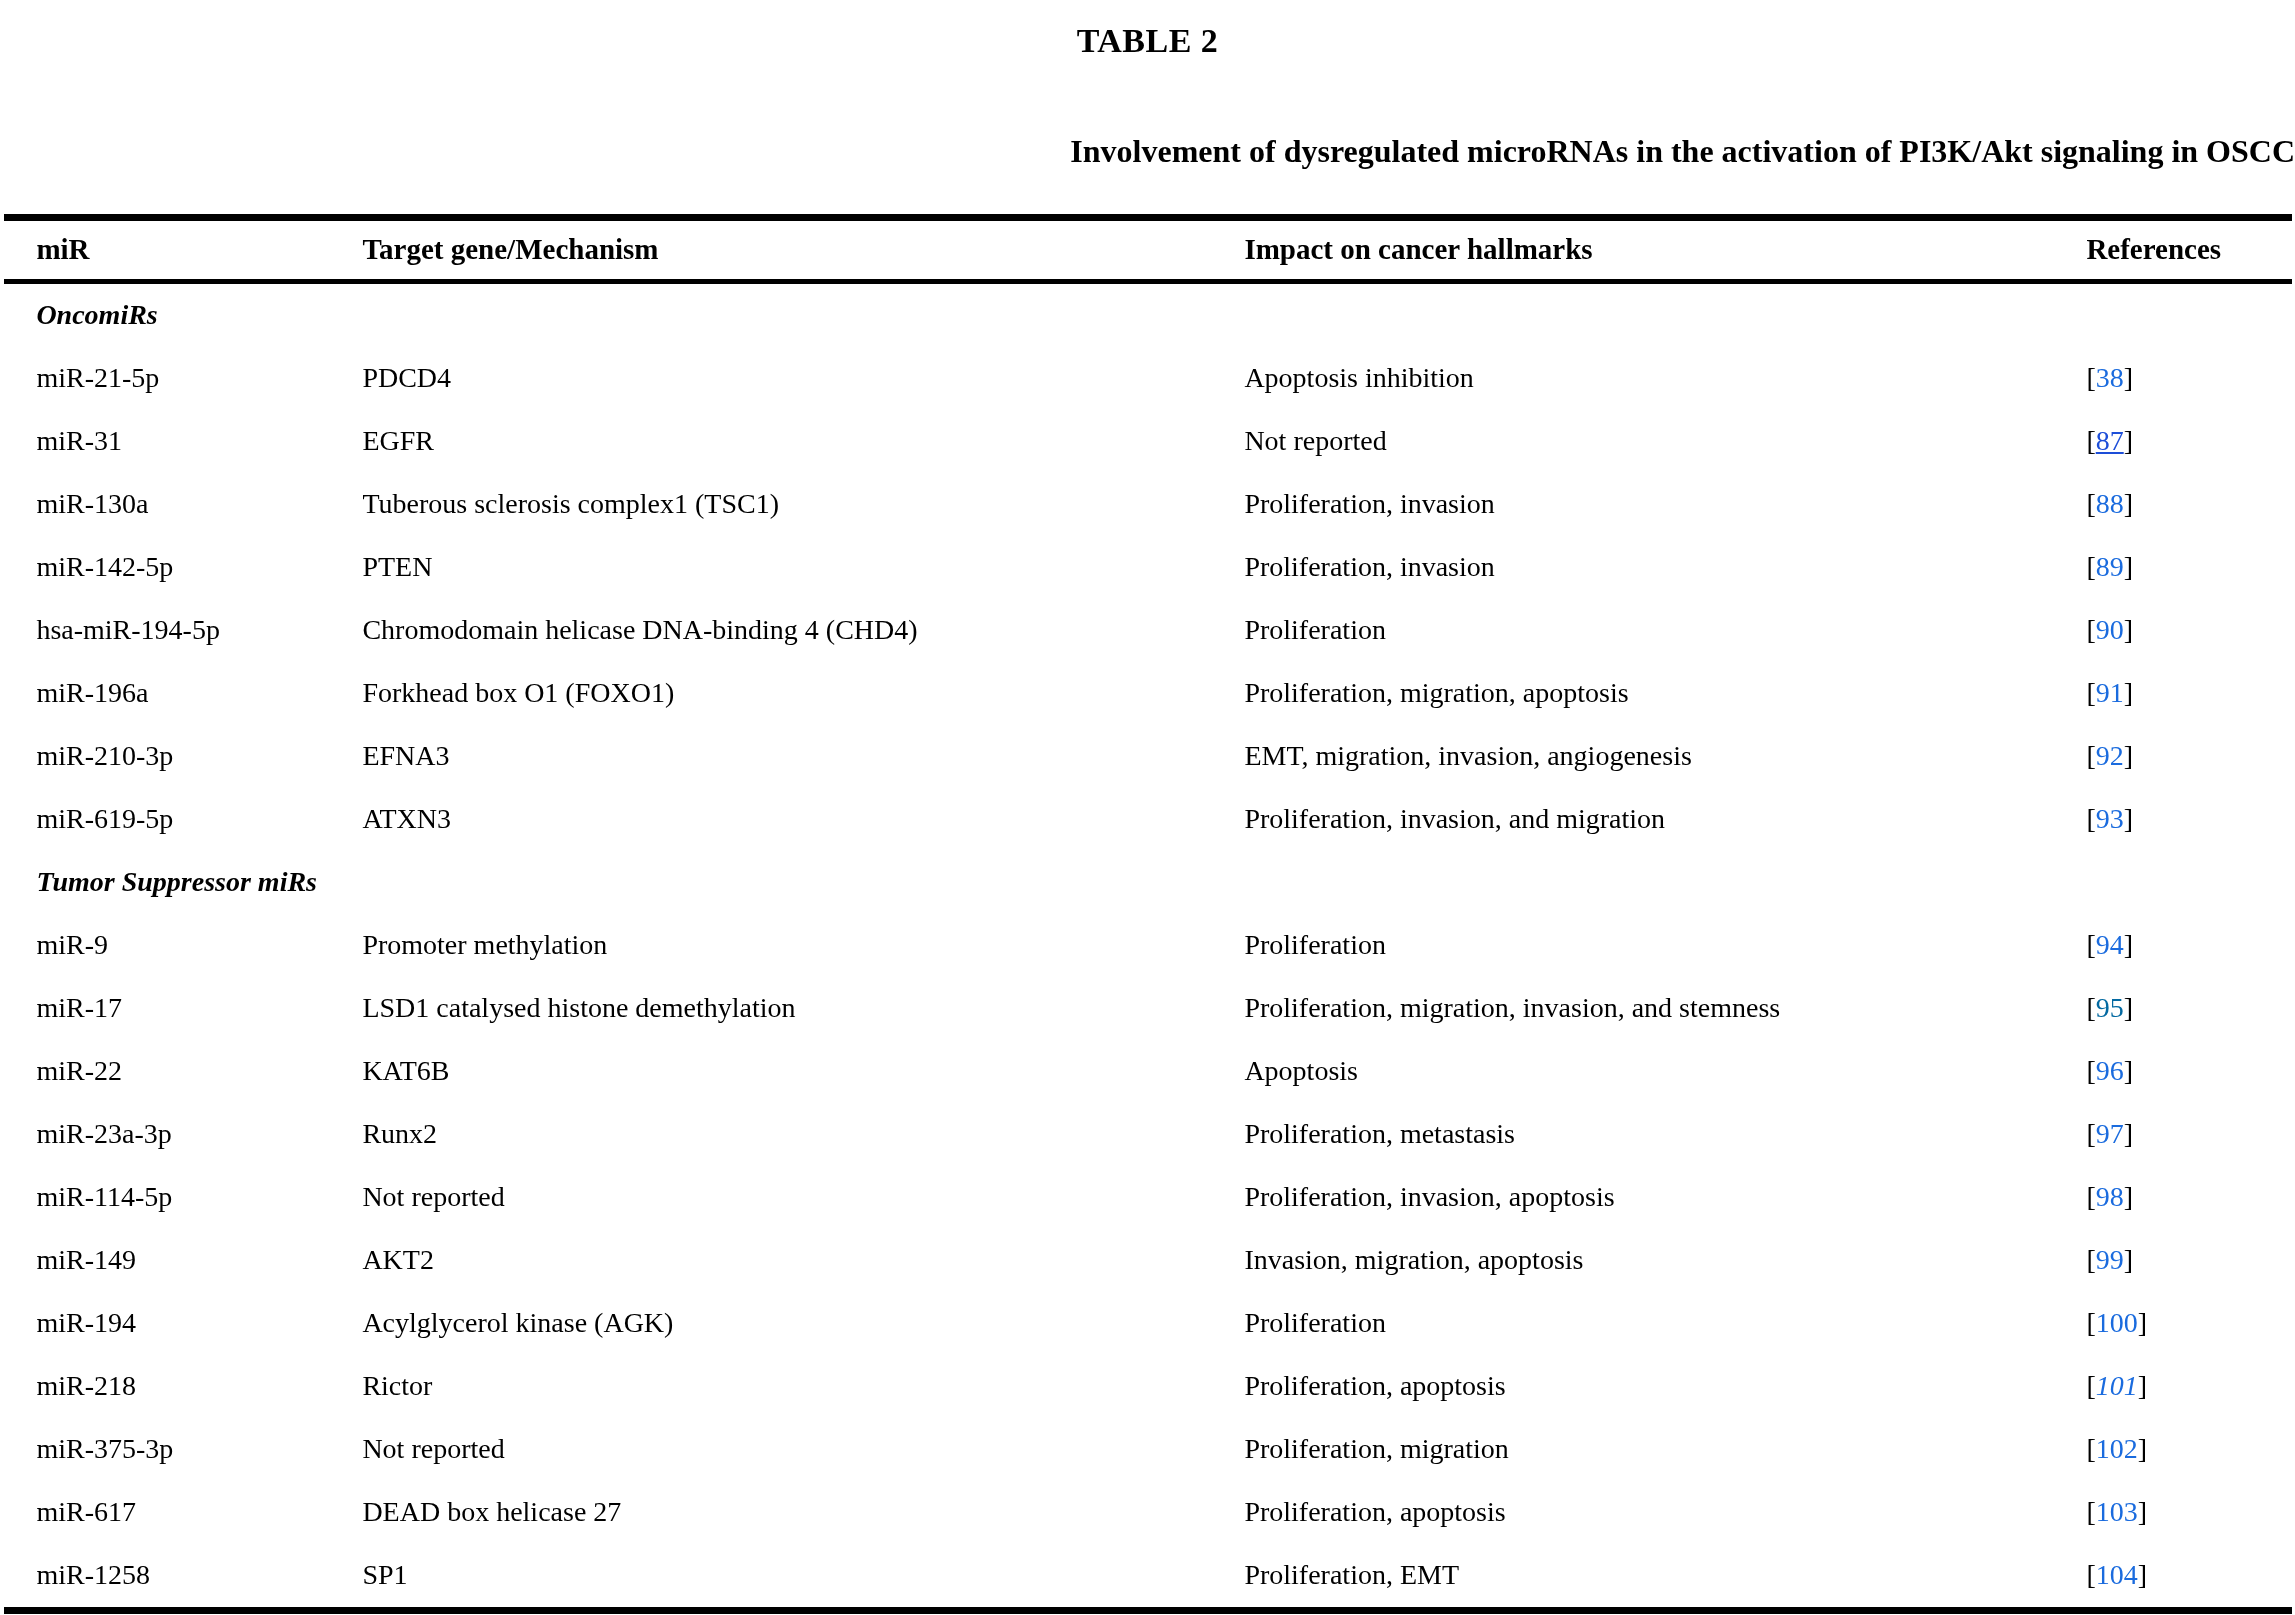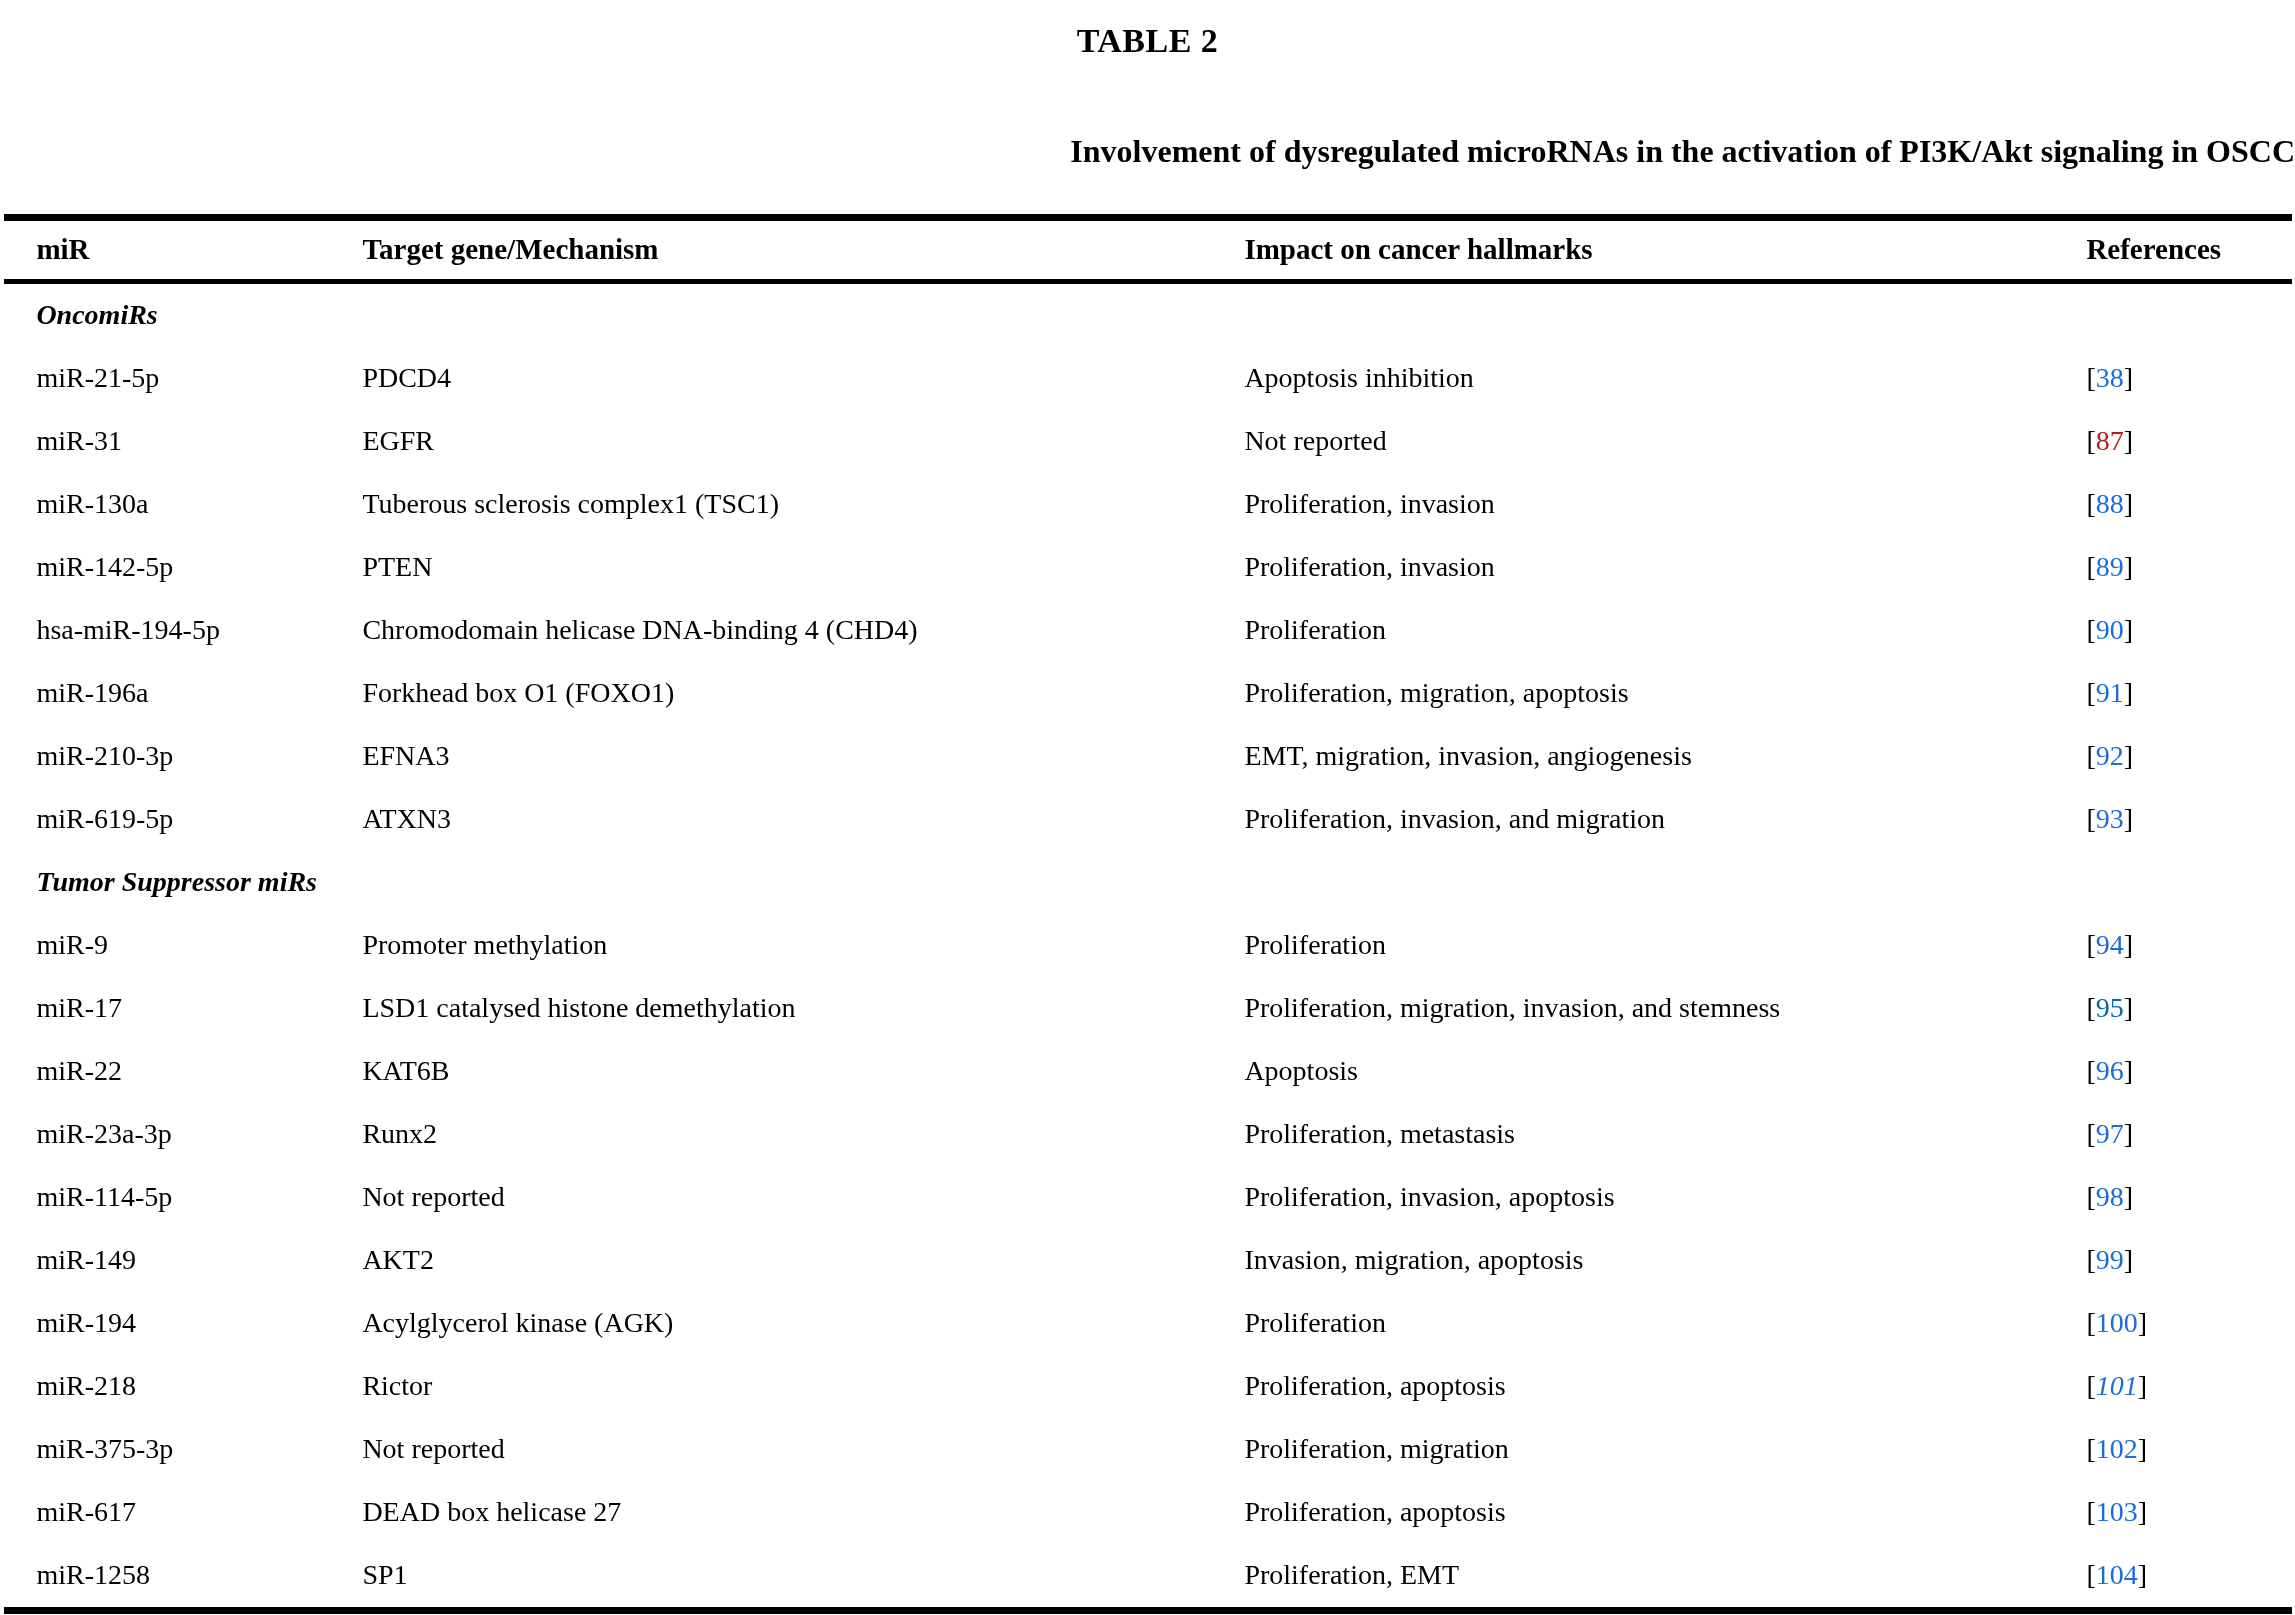--- a/index.html
+++ b/index.html
@@ -105,21 +105,21 @@
         <tr>
           <td>miR-21-5p</td>
           <td>PDCD4</td>
           <td>Apoptosis inhibition</td>
           <td><span class="bracket">[</span><a class="refnum" style="color: rgb(26, 107, 222);">38</a><span class="bracket">]</span></td>
         </tr>
         <tr>
           <td>miR-31</td>
           <td>EGFR</td>
           <td>Not reported</td>
-          <td><span class="bracket">[</span><a class="refnum" style="color: #b91c1c;">87</a><span class="bracket">]</span></td>
+          <td><span class="bracket">[</span><a class="refnum" style="color: #1d4ed8; text-decoration: underline;">87</a><span class="bracket">]</span></td>
         </tr>
         <tr>
           <td>miR-130a</td>
           <td>Tuberous sclerosis complex1 (TSC1)</td>
           <td>Proliferation, invasion</td>
           <td><span class="bracket">[</span><a class="refnum" style="color: rgb(26, 107, 222);">88</a><span class="bracket">]</span></td>
         </tr>
         <tr>
           <td>miR-142-5p</td>
           <td>PTEN</td>

